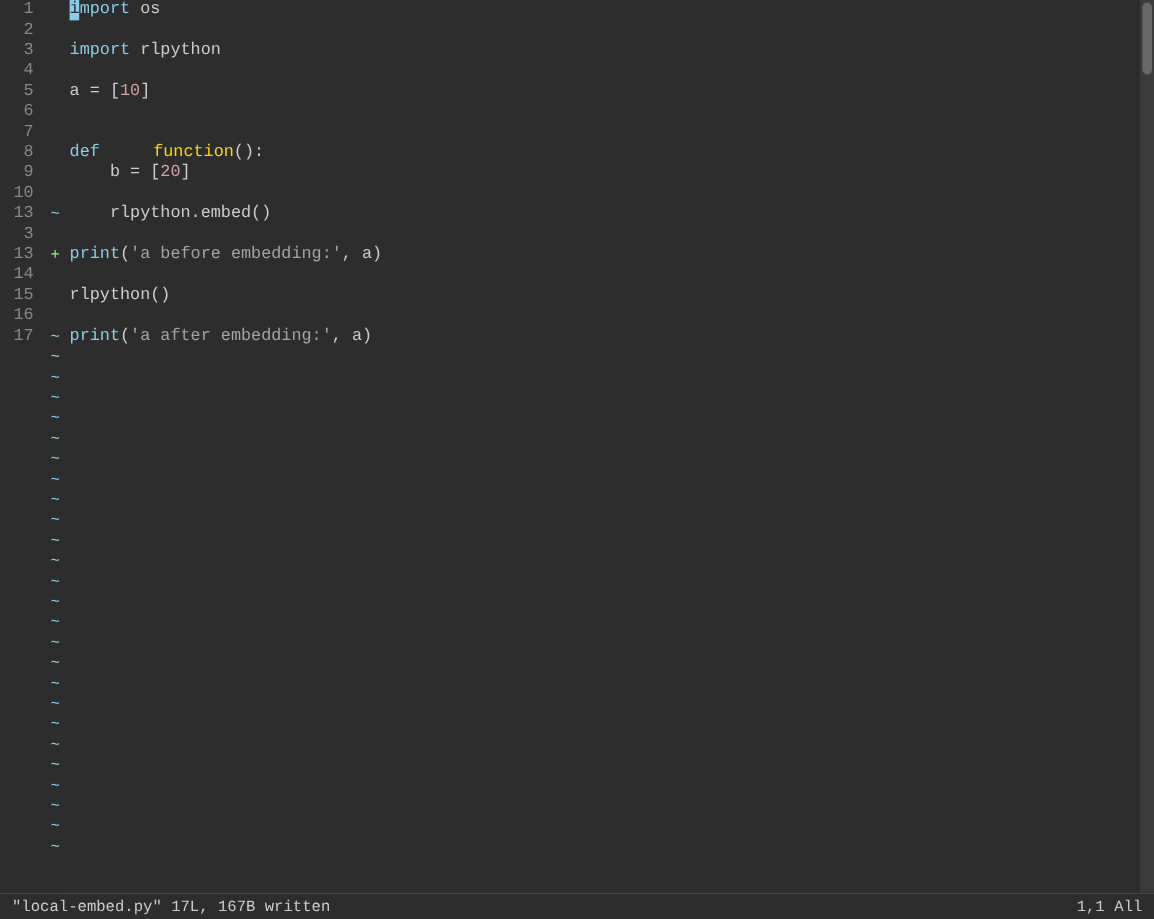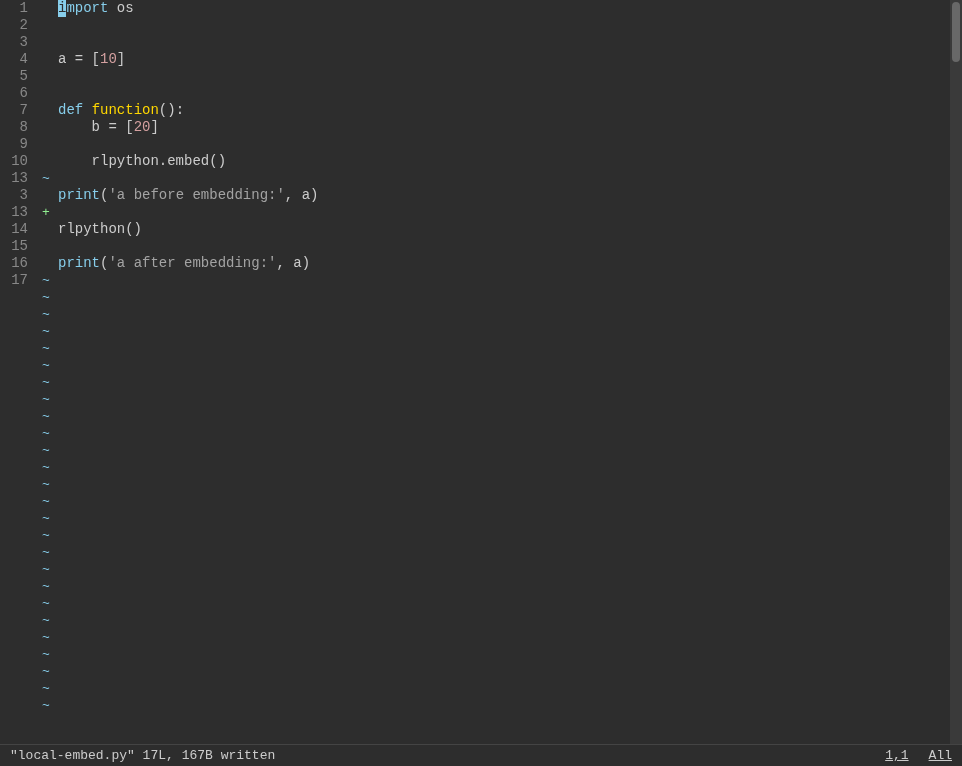--- a/index.html
+++ b/index.html
@@ -55,21 +55,21 @@
     .marker-line {
       height: 17px;
       line-height: 17px;
       text-align: center;
       font-size: 13px;
     }
     .marker-tilde { color: #87ceeb; }
     .marker-plus { color: #90ee90; }
     
     .kw-import { color: #87ceeb; }
-    .func-name { color: #ffd700; }
+    .func-name { color: #ffd700; margin-left: 36px; }
     .num { color: #d4a0a0; }
     .str { color: #a3a3a3; }
     .cursor-char {
       background-color: #87ceeb;
       color: #2d2d2d;
     }
     #scrollbar {
       width: 12px;
       background-color: #3a3a3a;
       flex-shrink: 0;
@@ -91,22 +91,21 @@
       display: flex;
       align-items: center;
       justify-content: space-between;
       padding: 0 10px;
       color: #cccccc;
       font-size: 13px;
     }
     .status-left {}
     .status-right {
       display: flex;
-      gap: 20px;
-      text-decoration: underline;
+      gap: 8px;
     }
   </style>
 </head>
 <body>
 
 <div id="editor-area">
   <div id="gutter">
 
   <div class="gutter-line">1</div>
       <div class="gutter-line">2</div>
@@ -193,20 +192,21 @@
       <div class="marker-line marker-tilde">~</div>
       <div class="marker-line marker-tilde">~</div>
       <div class="marker-line marker-tilde">~</div>
       <div class="marker-line marker-tilde">~</div>
       <div class="marker-line marker-tilde">~</div>
     </div>
   <div id="code-area">
 
   <div class="line"><span class="cursor-char">i</span><span class="kw-import">mport</span><span> os</span></div>
       <div class="line">&nbsp;</div>
+      <div class="line"><span class="kw-import">import</span><span> rlpython</span></div>
       <div class="line">&nbsp;</div>
       <div class="line"><span>a = [</span><span class="num">10</span><span>]</span></div>
       <div class="line">&nbsp;</div>
       <div class="line">&nbsp;</div>
       <div class="line"><span class="kw-import">def</span><span> </span><span class="func-name">function</span><span>():</span></div>
       <div class="line"><span>    b = [</span><span class="num">20</span><span>]</span></div>
       <div class="line">&nbsp;</div>
       <div class="line"><span>    rlpython.embed()</span></div>
       <div class="line">&nbsp;</div>
       <div class="line"><span class="kw-import">print</span><span>(</span><span class="str">'a before embedding:'</span><span>, a)</span></div>

